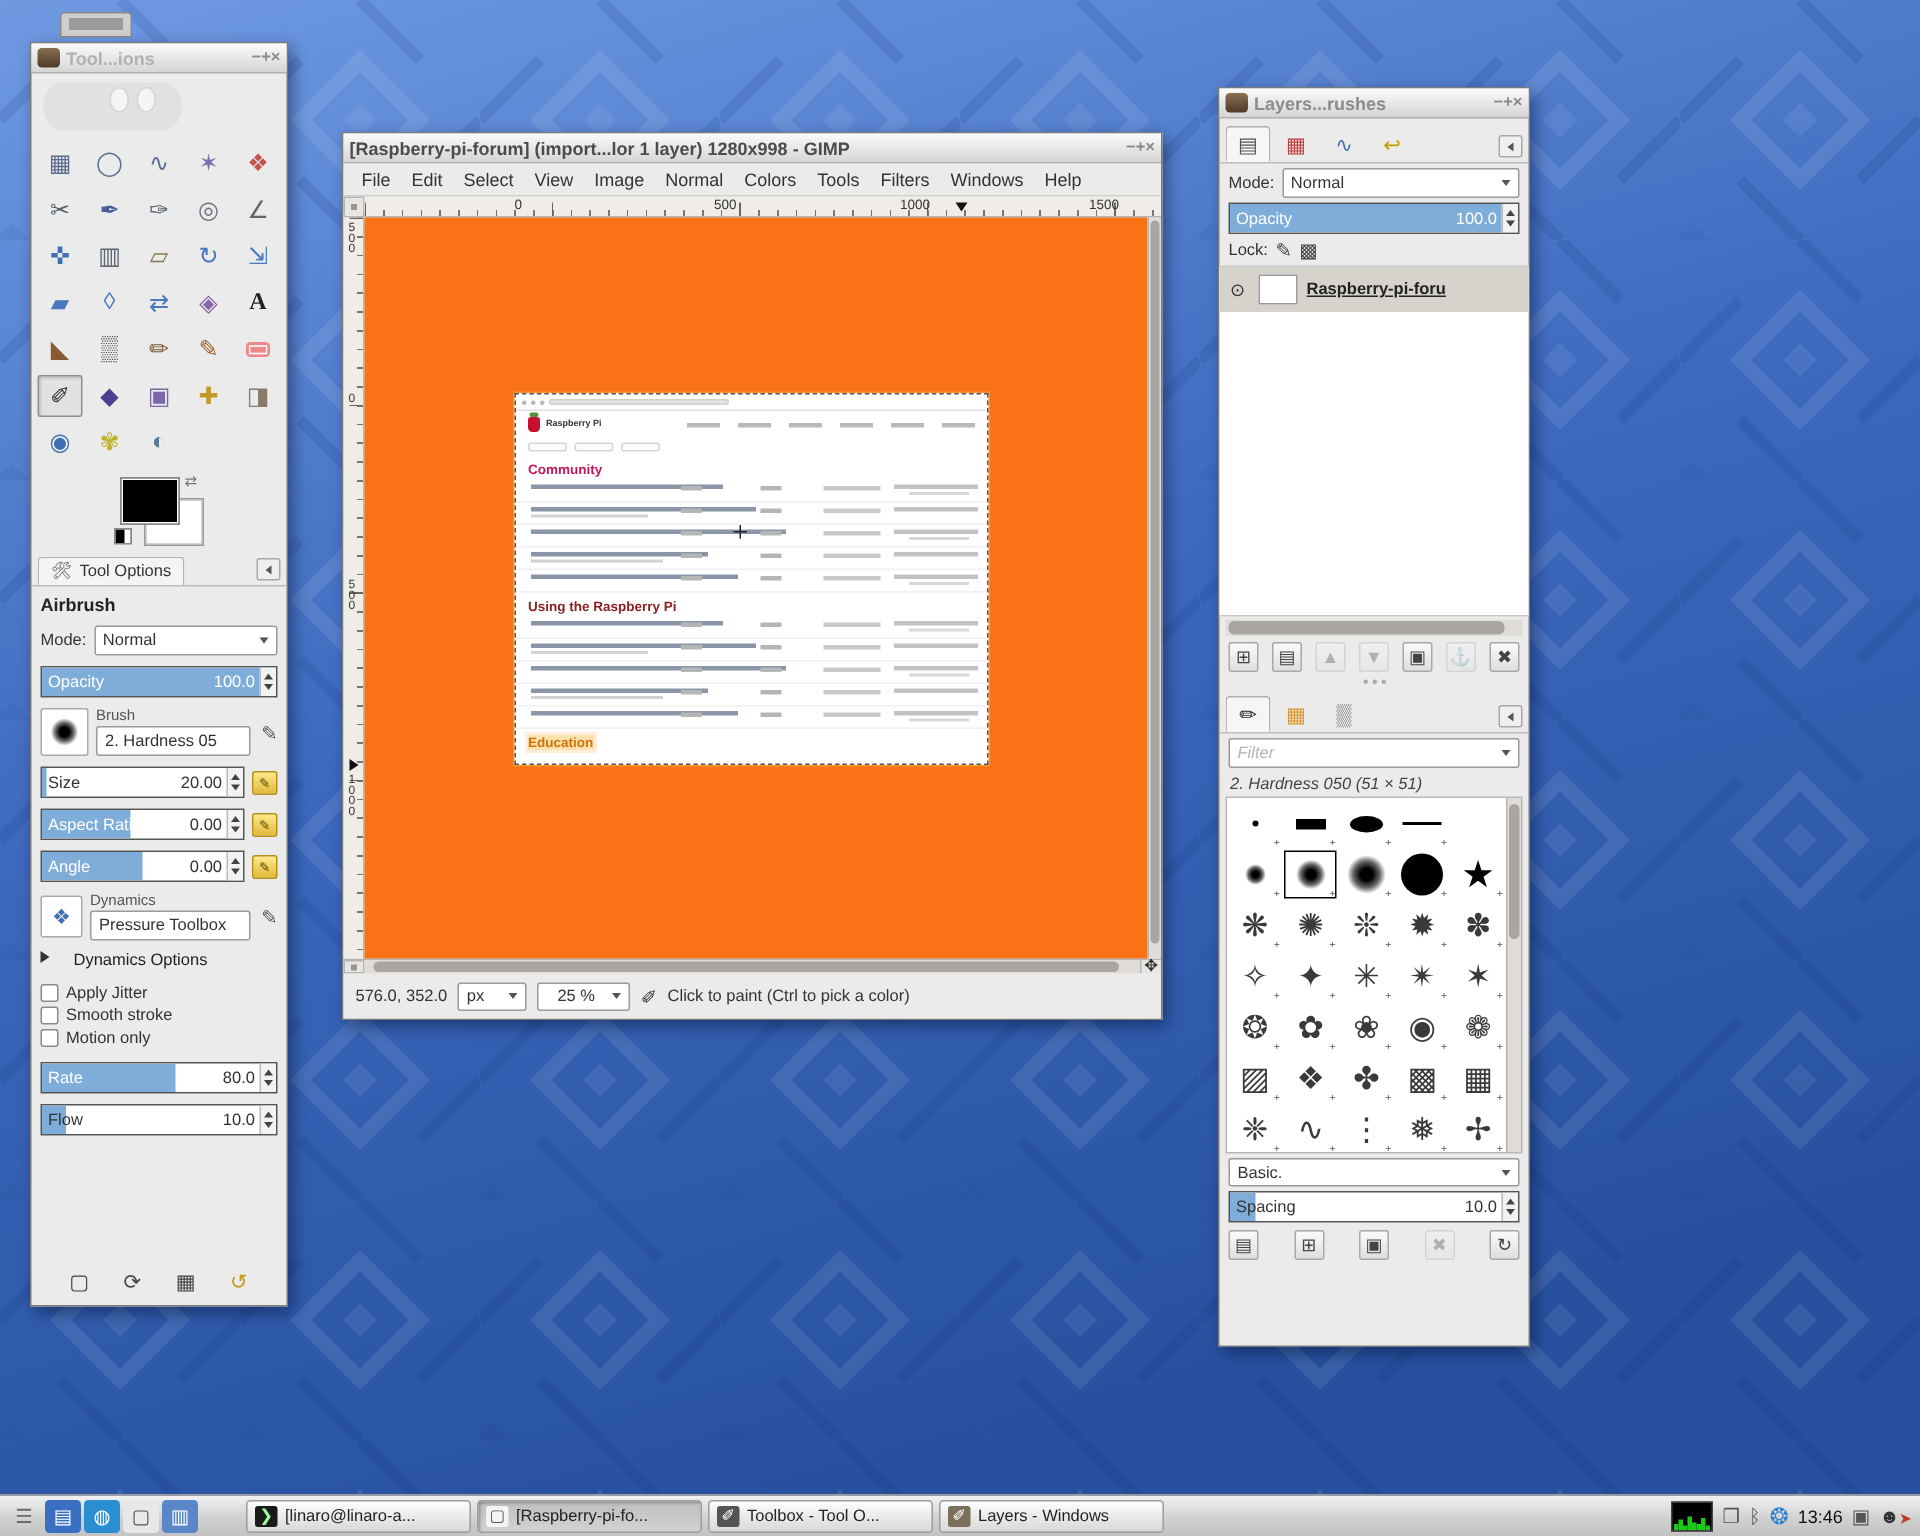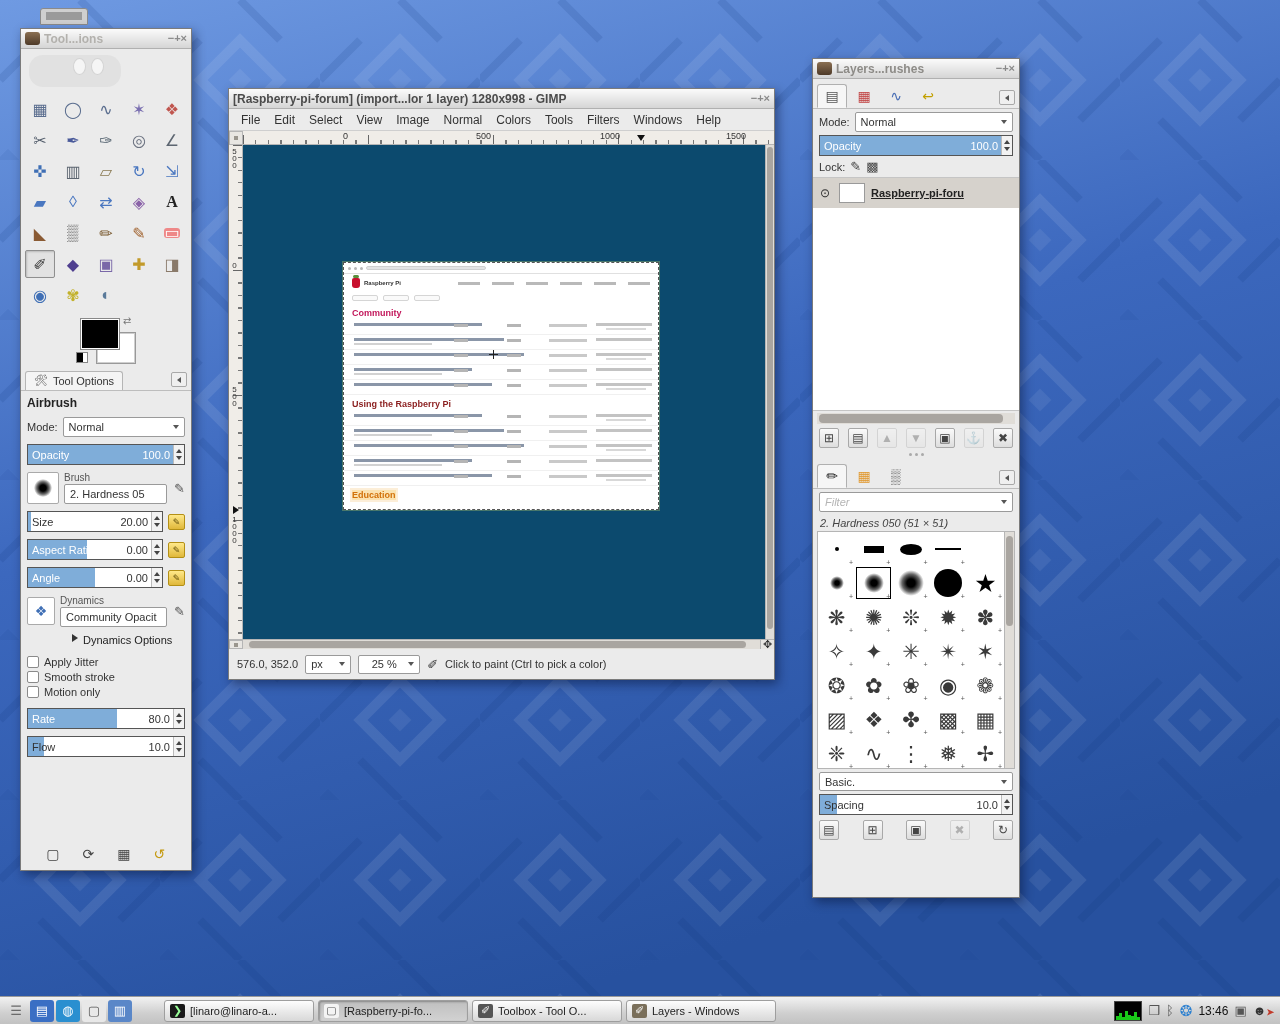--- a/index.html
+++ b/index.html
@@ -75,21 +75,21 @@
   .toolname{font-weight:bold;font-size:12px;color:#222;}
   .prevbox{width:32px;height:32px;border:1px solid #aaa;background:#fff;border-radius:2px;
     display:flex;align-items:center;justify-content:center;position:relative;}
   .softdot{width:18px;height:18px;border-radius:50%;
     background:radial-gradient(circle,#000 25%,rgba(0,0,0,.55) 50%,transparent 72%);}
   .combo-lab{font-size:10px;color:#555;margin-bottom:1px;}
   .editpen{font-size:13px;color:#555;margin-left:2px;}
   .sideicon{width:17px;height:16px;border-radius:2px;background:linear-gradient(#ffe98a,#e0b83a);
     border:1px solid #b49016;display:flex;align-items:center;justify-content:center;
     font-size:9px;color:#5c4a08;}
-  .expander{display:flex;align-items:flex-start;gap:5px;font-size:11px;color:#222;margin-left:45px;}
+  .expander{display:flex;align-items:flex-start;gap:16px;font-size:11px;color:#222;}
   .expander i{width:0;height:0;border-top:4px solid transparent;border-bottom:4px solid transparent;
     border-left:6px solid #333;}
   #to-bottom-btns{margin-top:auto;display:flex;justify-content:space-around;padding:2px 8px 2px 8px;}
   #to-bottom-btns .ibtn{border-color:transparent;background:none;font-size:14px;}
   #to-bottom-btns .ibtn.gold{color:#c59a12;}
 
   
   #imagewin{left:228px;top:88px;width:547px;height:592px;display:flex;flex-direction:column;}
   #menubar{height:22px;display:flex;align-items:center;gap:2px;padding:0 6px;background:#ebebeb;
     border-bottom:1px solid #cfcfcf;}
@@ -109,21 +109,21 @@
   #mid-row{flex:1;display:flex;min-height:0;}
   #vruler{position:relative;width:14px;background:#f0ede8;border-right:1px solid #b5b5b5;overflow:hidden;}
   .vticks{position:absolute;top:0;bottom:0;right:0;width:4px;
     background:repeating-linear-gradient(180deg,#777 0 1px,transparent 1px 12.5px);}
   .vticks2{position:absolute;top:0;bottom:0;right:0;width:9px;
     background:repeating-linear-gradient(180deg,#666 0 1px,transparent 1px 125px);}
   .vlab{position:absolute;left:1px;writing-mode:vertical-rl;text-orientation:upright;
     font-size:8px;letter-spacing:-2px;color:#333;}
   .vmarker{position:absolute;left:4px;width:0;height:0;border-top:4px solid transparent;
     border-bottom:4px solid transparent;border-left:6px solid #111;}
-  #canvas{position:relative;flex:1;background:#0c4a6e;overflow:hidden;}
+  #canvas{position:relative;flex:1;background:#f97316;overflow:hidden;}
   #vscroll{width:9px;background:#e0ddd8;border-left:1px solid #b5b5b5;position:relative;}
   #vscroll .thumb{position:absolute;left:1px;right:1px;top:2px;bottom:10px;background:#a9a5a0;border-radius:4px;}
   #hscroll-row{height:10px;display:flex;border-top:1px solid #b5b5b5;}
   #hscroll{flex:1;background:#e0ddd8;position:relative;}
   #hscroll .thumb{position:absolute;top:1px;bottom:1px;left:6px;right:14px;background:#a9a5a0;border-radius:4px;}
   .pan-btn{width:14px;background:#e8e6e2;border-left:1px solid #b5b5b5;font-size:11px;line-height:9px;
     text-align:center;color:#333;}
   #statusbar{height:30px;display:flex;align-items:center;gap:7px;padding:0 8px;background:#ebebeb;}
   #statusbar .drop{height:19px;}
   
@@ -439,21 +439,21 @@
         </span>
         <span class="sideicon">✎</span>
       </div>
       <div class="row">
         <span class="prevbox" style="width:28px;height:28px">
           <span style="font-size:14px;color:#3f6fb5">❖</span>
         </span>
         <span style="flex:1">
           <div class="combo-lab">Dynamics</div>
           <span class="drop">
-            <span>Community Opacit</span>
+            <span>Pressure Toolbox</span>
           </span>
         </span>
         <span class="editpen">✎</span>
       </div>
       <div class="expander">
         <i></i>
         <span>Dynamics Options</span>
       </div>
       <div id="dyn-checks">
           <div class="row" style="margin: 3px 0px;">

